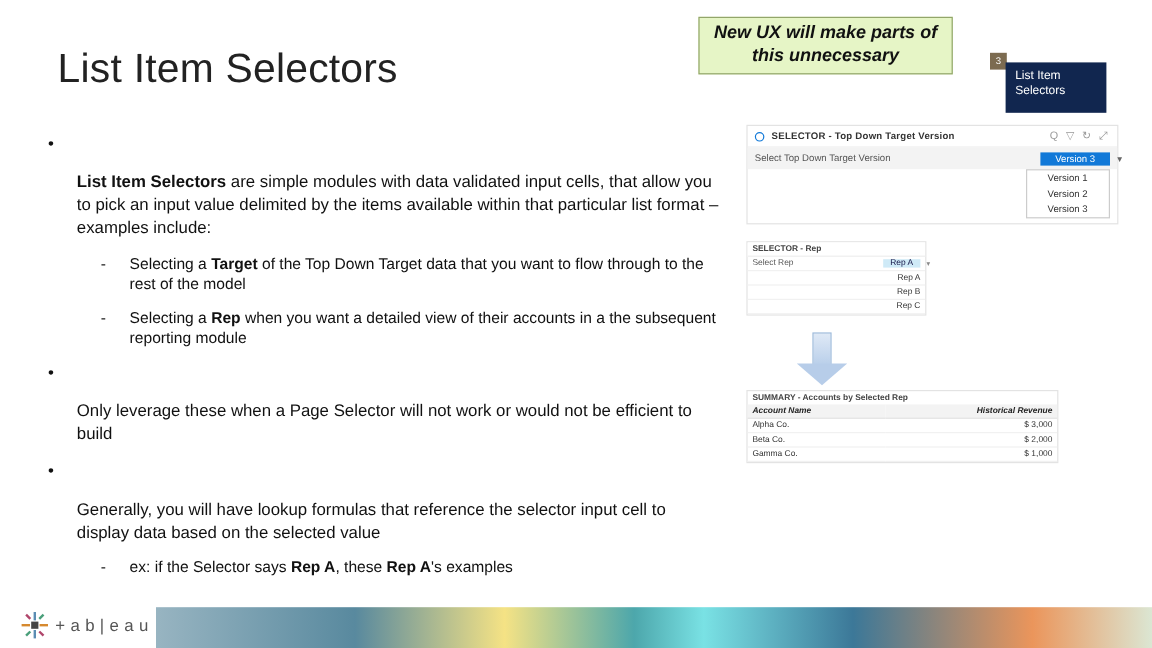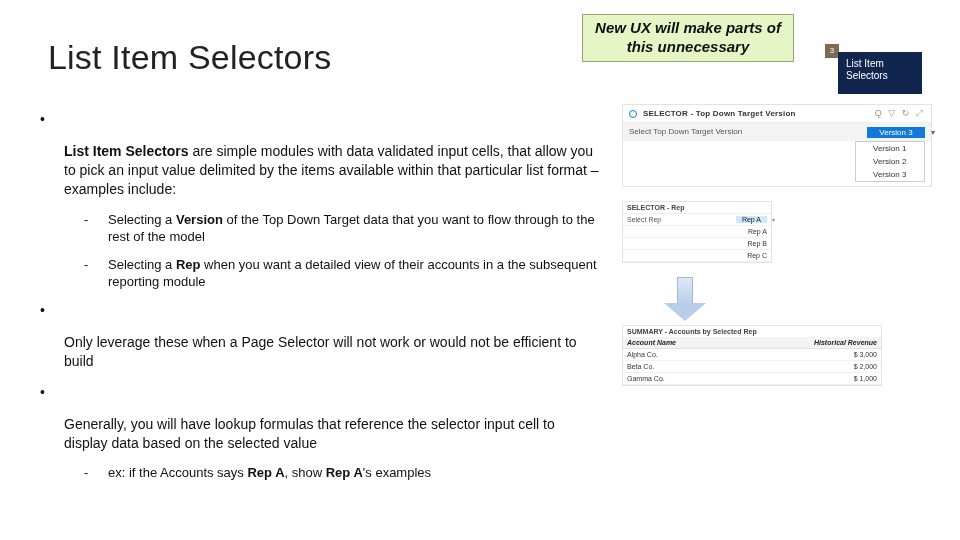--- a/index.html
+++ b/index.html
@@ -114,41 +114,41 @@
     <ul>
       <li class="b1">
         <span class="mark">•</span>
         <span class="txt">
           <b>List Item Selectors</b><span> are simple modules with data validated input cells, that allow you to pick an input value delimited by the items available within that particular list format – examples include:</span>
         </span>
       </li>
       <li class="b2">
         <span class="mark">-</span>
         <span class="txt">
-          <span>Selecting a </span><b>Version</b><span> of the Top Down Target data that you want to flow through to the rest of the model</span>
+          <span>Selecting a </span><b>Target</b><span> of the Top Down Target data that you want to flow through to the rest of the model</span>
         </span>
       </li>
       <li class="b2">
         <span class="mark">-</span>
         <span class="txt">
           <span>Selecting a </span><b>Rep</b><span> when you want a detailed view of their accounts in a the subsequent reporting module</span>
         </span>
       </li>
       <li class="b1">
         <span class="mark">•</span>
         <span class="txt">Only leverage these when a Page Selector will not work or would not be efficient to build</span>
       </li>
       <li class="b1">
         <span class="mark">•</span>
         <span class="txt">Generally, you will have lookup formulas that reference the selector input cell to display data based on the selected value</span>
       </li>
       <li class="b2">
         <span class="mark">-</span>
         <span class="txt">
-          <span>ex: if the Accounts says </span><b>Rep A</b><span>, show </span><b>Rep A</b><span>'s examples</span>
+          <span>ex: if the Selector says </span><b>Rep A</b><span>, these </span><b>Rep A</b><span>'s examples</span>
         </span>
       </li>
     </ul>
   </div>
 
   <div class="figs">
 
     <div class="fig fig1">
       <div class="hdr">
         <span class="blue-dot"></span>
@@ -212,14 +212,31 @@
         <tr>
               <td>Gamma Co.</td>
               <td>$ 1,000</td>
             </tr>
       </tbody>
         </table>
     </div>
 
   </div>
 
+  <div class="footer">
+    <div class="band"></div>
+    <div class="tableau">
+      <span class="tmark">
+          <i></i>
+          <i></i>
+          <i></i>
+          <i></i>
+          <i></i>
+          <i></i>
+          <i></i>
+          <i></i>
+          <i></i>
+        </span>
+      <span class="txt">+ a b | e a u</span>
+    </div>
+  </div>
 
 </div>
 
 </body></html>

